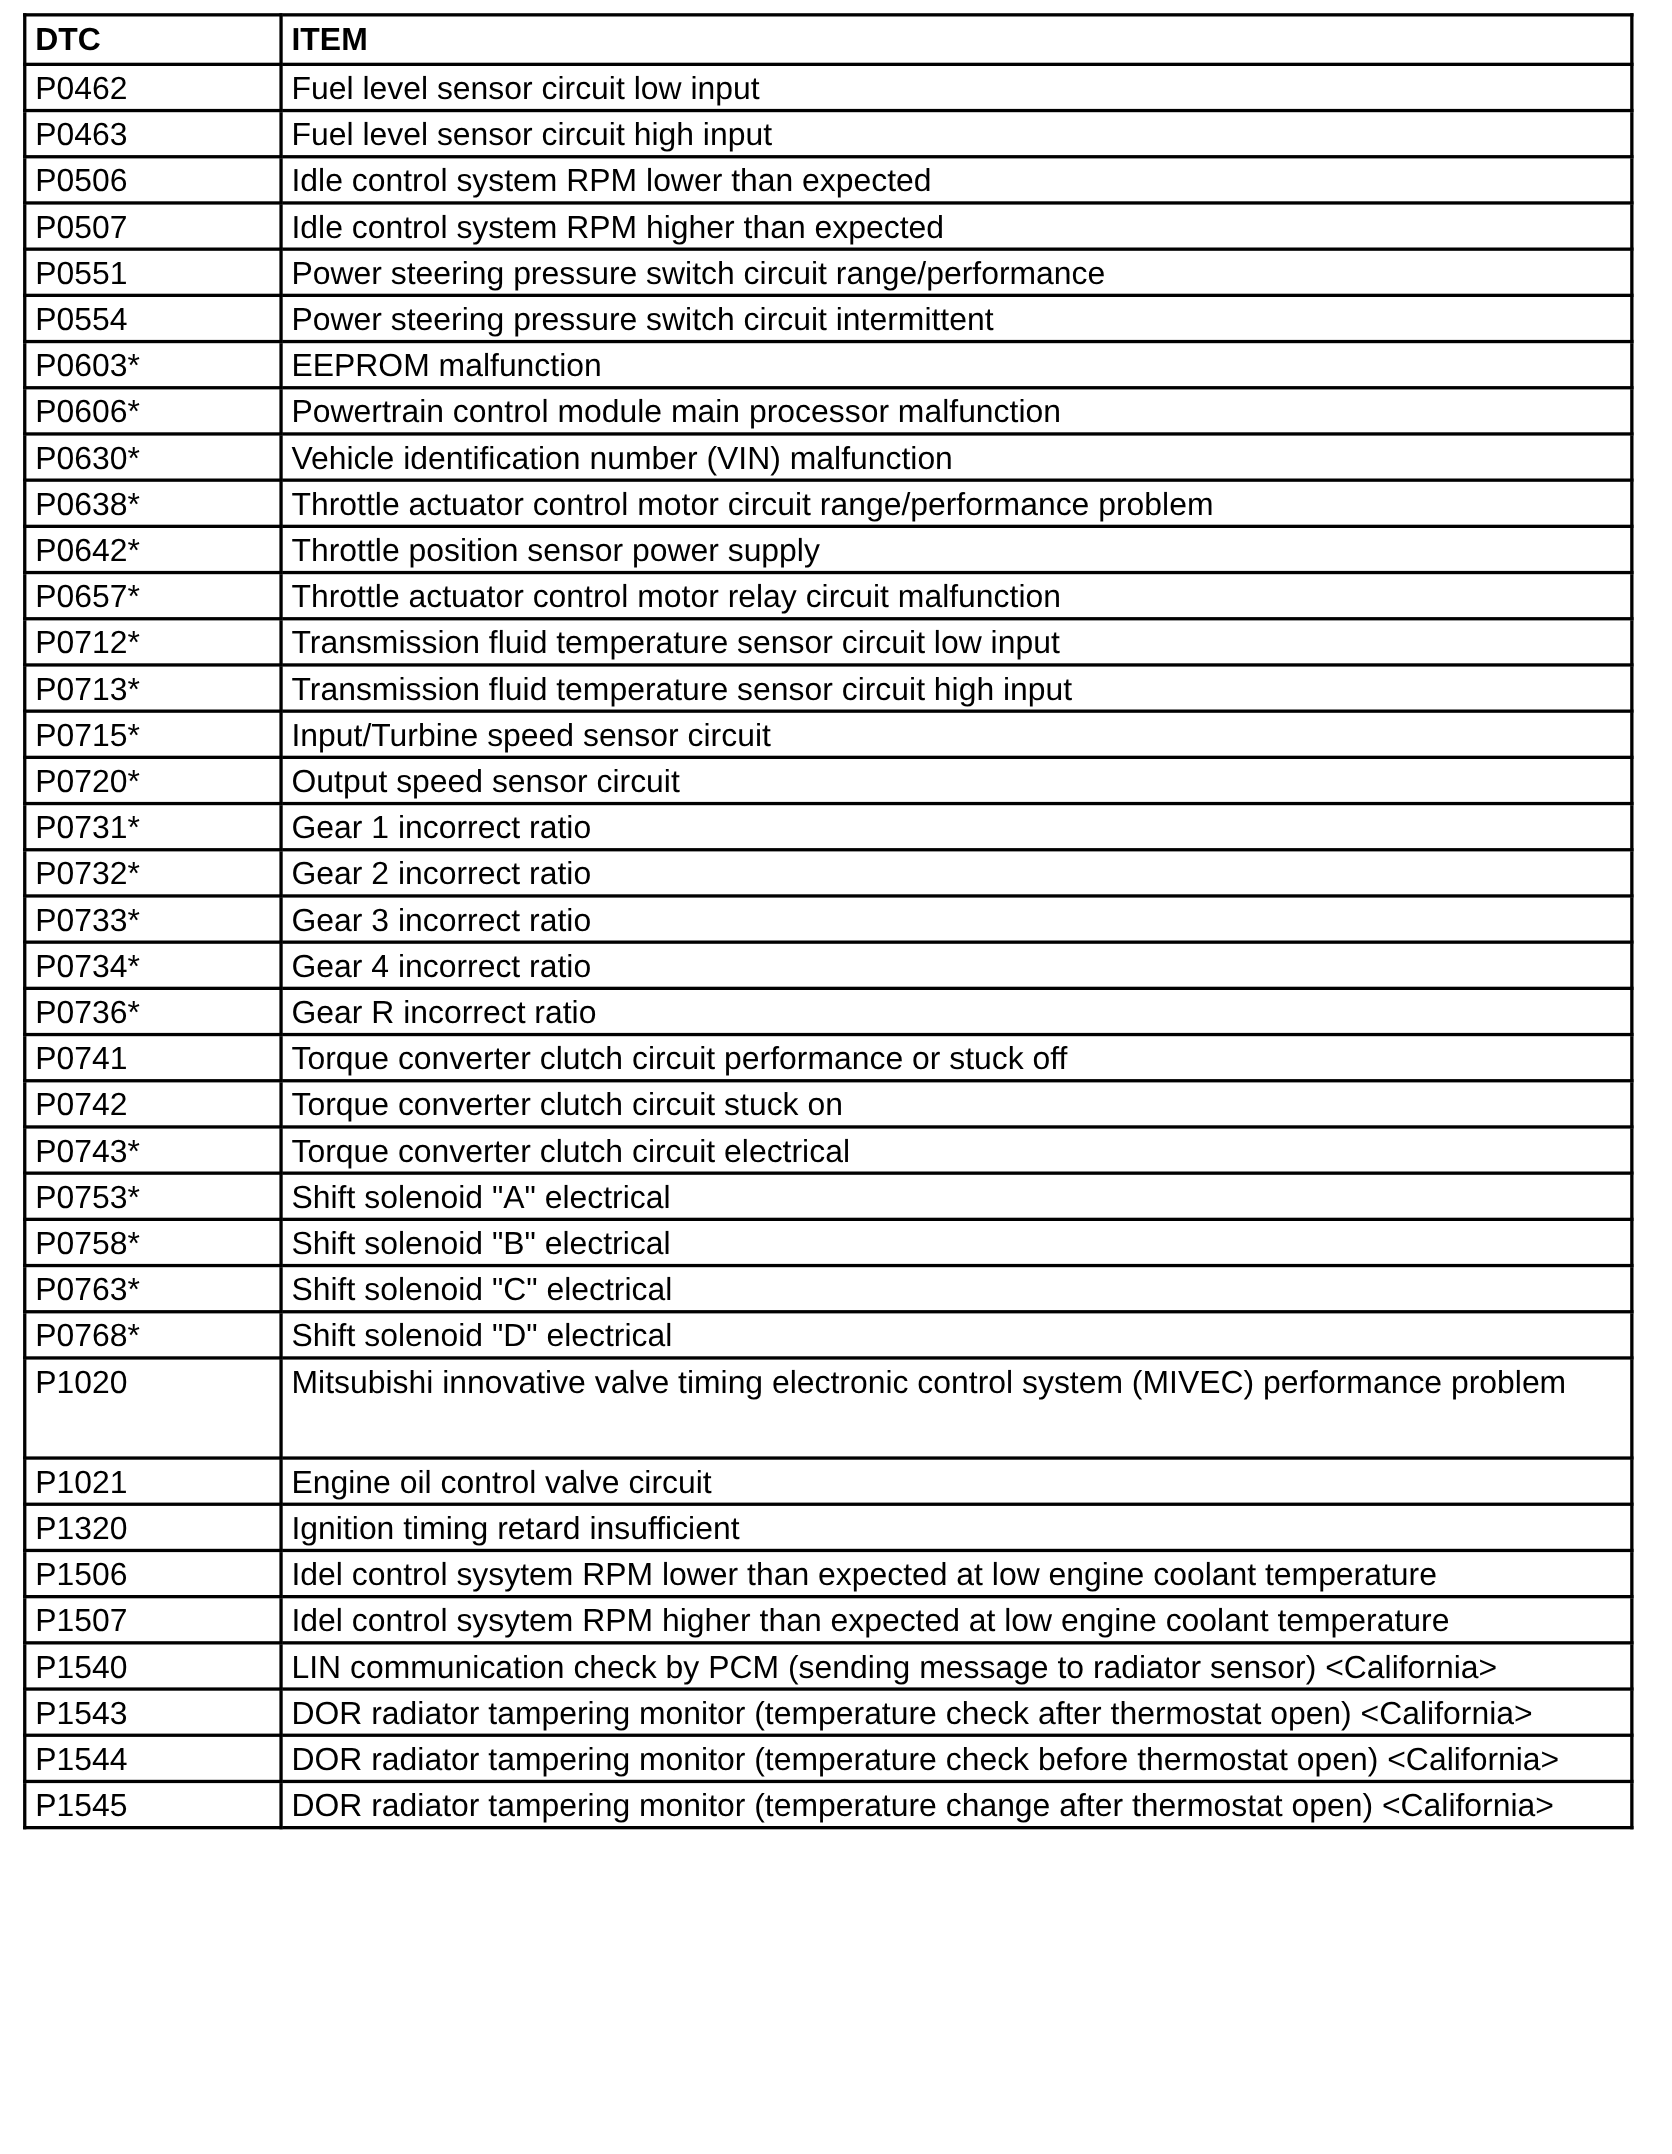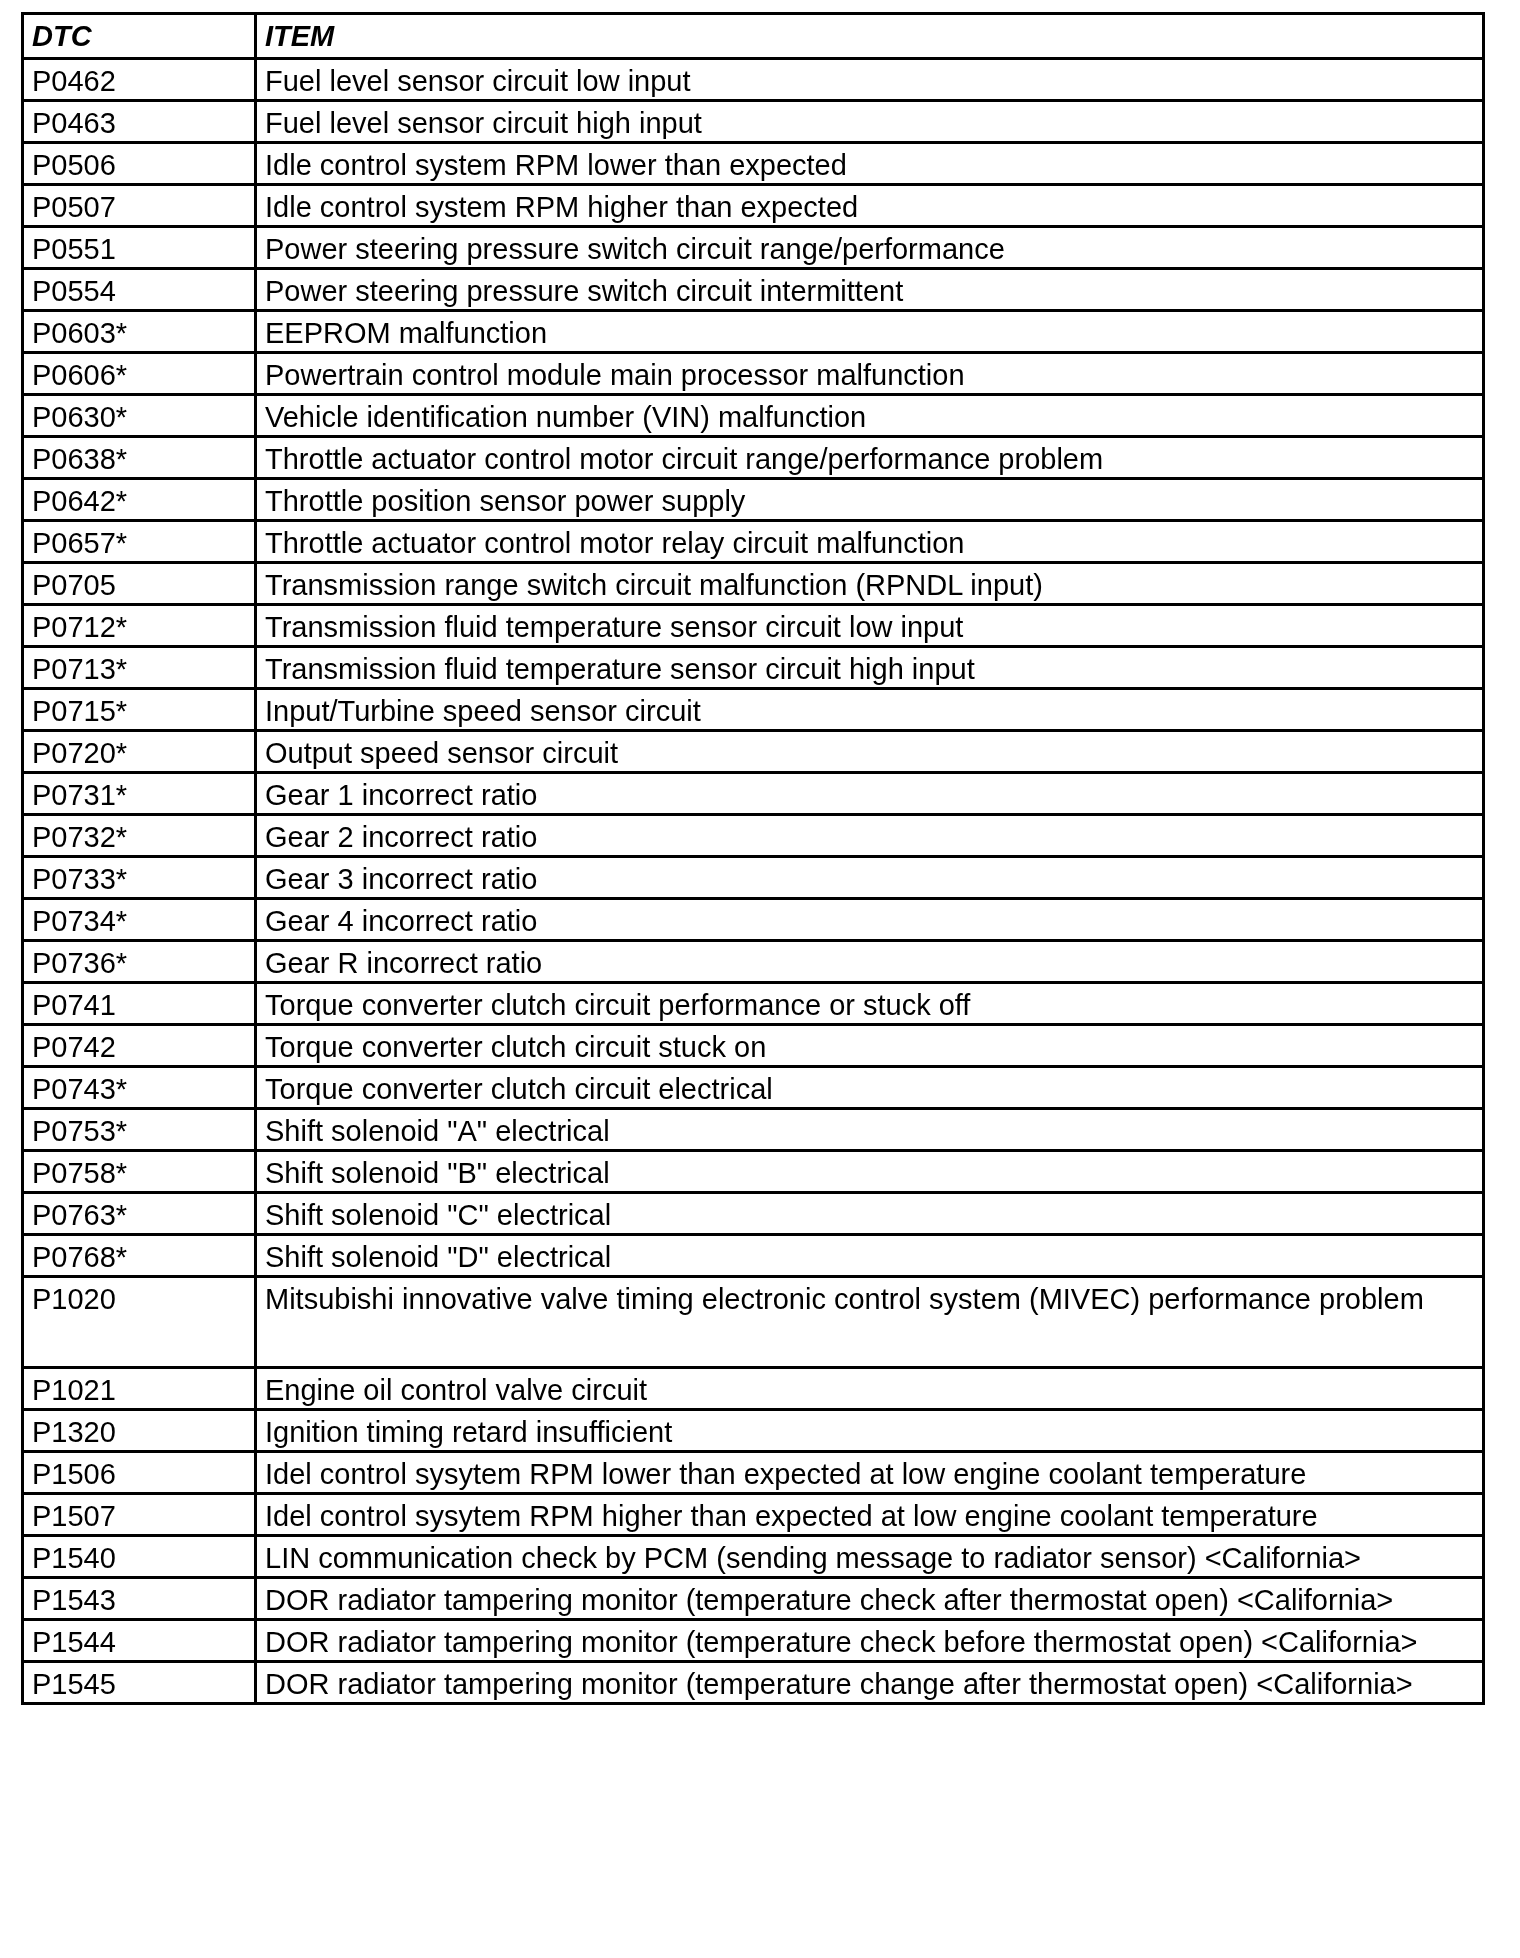--- a/index.html
+++ b/index.html
@@ -33,21 +33,20 @@
     font-size: 29px;
     line-height: 36px;
     text-align: left;
     height: 41px;
     box-sizing: border-box;
     white-space: normal;
   }
   .dtc-table th {
     font-weight: bold;
     height: 45px;
-    font-style: italic;
   }
   .dtc-table tr.tall td {
     height: 91px;
   }
 </style>
 </head>
 <body>
 
 <table class="dtc-table">
   <colgroup>
@@ -103,24 +102,20 @@
       </tr>
       <tr>
         <td>P0642*</td>
         <td>Throttle position sensor power supply</td>
       </tr>
       <tr>
         <td>P0657*</td>
         <td>Throttle actuator control motor relay circuit malfunction</td>
       </tr>
       <tr>
-        <td>P0705</td>
-        <td>Transmission range switch circuit malfunction (RPNDL input)</td>
-      </tr>
-      <tr>
         <td>P0712*</td>
         <td>Transmission fluid temperature sensor circuit low input</td>
       </tr>
       <tr>
         <td>P0713*</td>
         <td>Transmission fluid temperature sensor circuit high input</td>
       </tr>
       <tr>
         <td>P0715*</td>
         <td>Input/Turbine speed sensor circuit</td>

